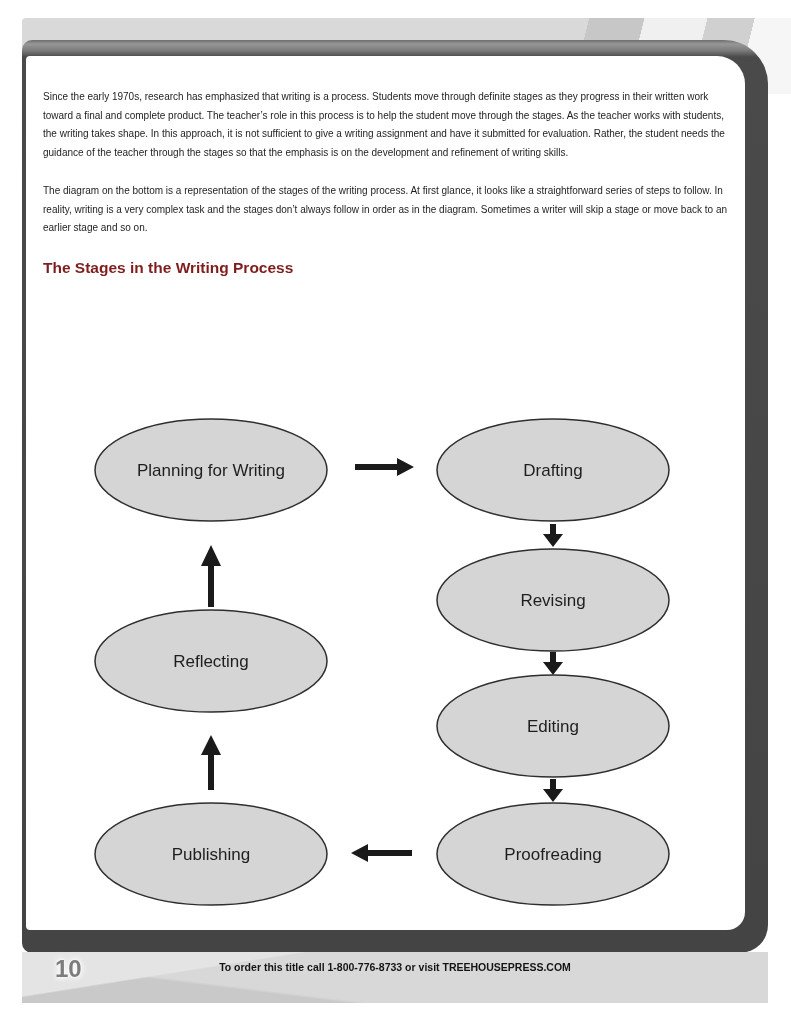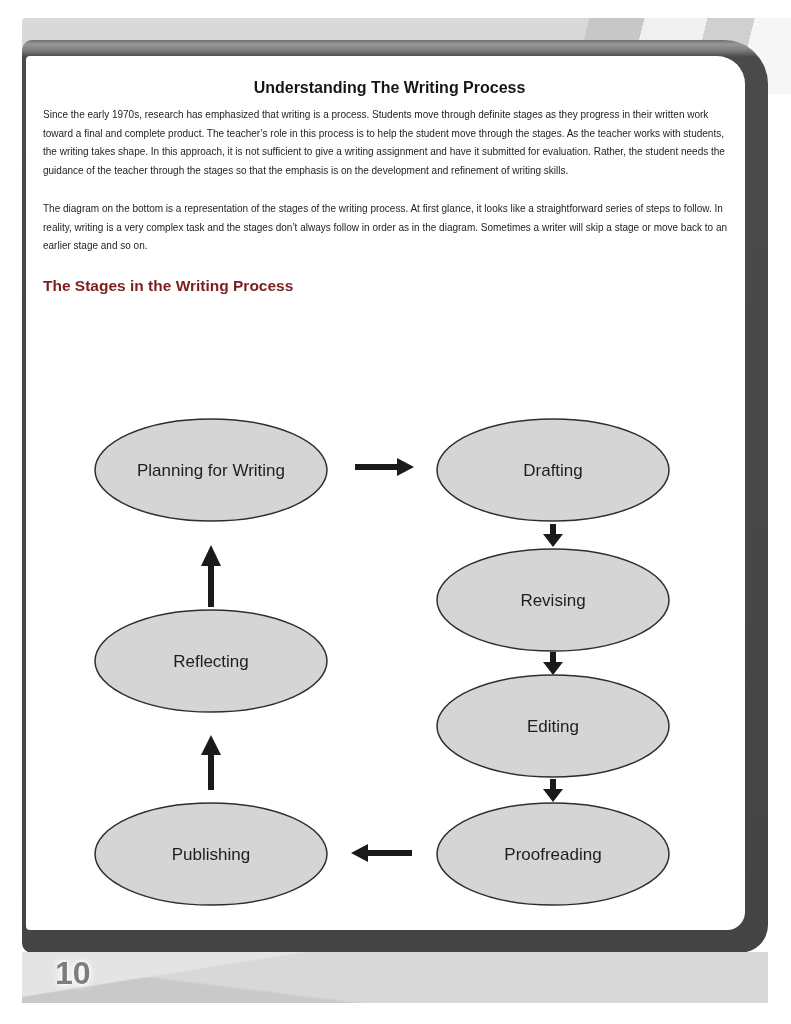--- a/index.html
+++ b/index.html
@@ -62,41 +62,40 @@
   
   .footer-band {
     position: absolute; left: 22px; top: 952px; width: 746px; height: 51px;
     background:
       linear-gradient(171deg, #e4e4e4 0 26%, rgba(0,0,0,0) 27%),
       linear-gradient(187deg, rgba(0,0,0,0) 0 70%, #c9c9c9 72%),
       #d8d8d8;
   }
   .page-number {
     position: absolute; left: 33px; top: 3px;
-    font-size: 32px; font-weight: bold; color: #7d7d7d;
+    font-size: 24px; font-weight: bold; color: #7d7d7d;
     text-shadow: 0 0 3px #fff, 0 0 6px #fff, 0 0 10px #fff;
   }
   .footer-text {
     position: absolute; left: 0; right: 0; top: 9px;
     text-align: center;
     font-size: 10.5px; font-weight: bold; line-height: 13.5px; color: #141414;
   }
 </style>
 </head>
 <body>
 
 <div>
 
   <div class="backdrop"></div>
 
   <div class="frame">
     <div class="sheet">
       <div class="content">
 
-        <h1 class="title">Understanding The Writing Process</h1>
 
         <p class="body-par">Since the early 1970s, research has emphasized that writing is a process. Students move through definite stages as they progress in their written work toward a final and complete product. The teacher’s role in this process is to help the student move through the stages. As the teacher works with students, the writing takes shape. In this approach, it is not sufficient to give a writing assignment and have it submitted for evaluation. Rather, the student needs the guidance of the teacher through the stages so that the emphasis is on the development and refinement of writing skills.</p>
         <p class="body-par">The diagram on the bottom is a representation of the stages of the writing process. At first glance, it looks like a straightforward series of steps to follow. In reality, writing is a very complex task and the stages don’t always follow in order as in the diagram. Sometimes a writer will skip a stage or move back to an earlier stage and so on.</p>
 
         <h2 class="sub-heading">The Stages in the Writing Process</h2>
 
         <svg class="diagram" viewBox="0 0 719 525" aria-hidden="false">
 
           <g fill="#1a1a1a">
             <g>
@@ -161,16 +160,17 @@
           </g>
         </svg>
 
       </div>
     </div>
   </div>
 
   <div class="footer-band">
     <div class="page-number">10</div>
     <div class="footer-text">
+      <div>To order this title call 1-800-776-8733 or visit TREEHOUSEPRESS.COM</div>
     </div>
   </div>
 
 </div>
 
 </body></html>

